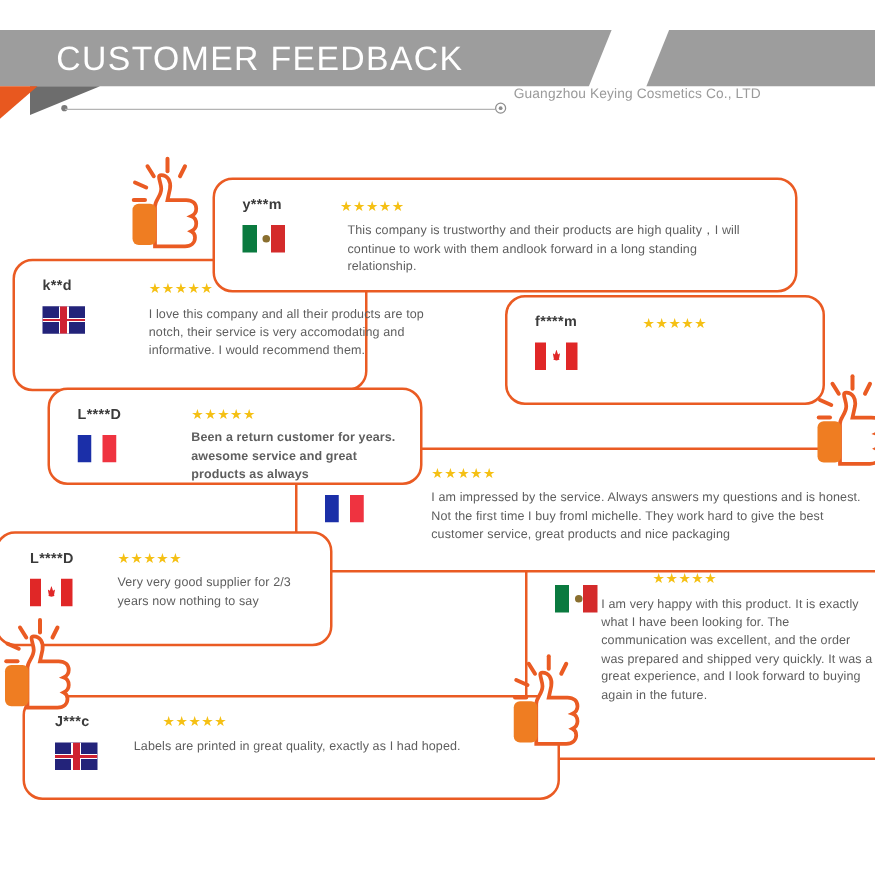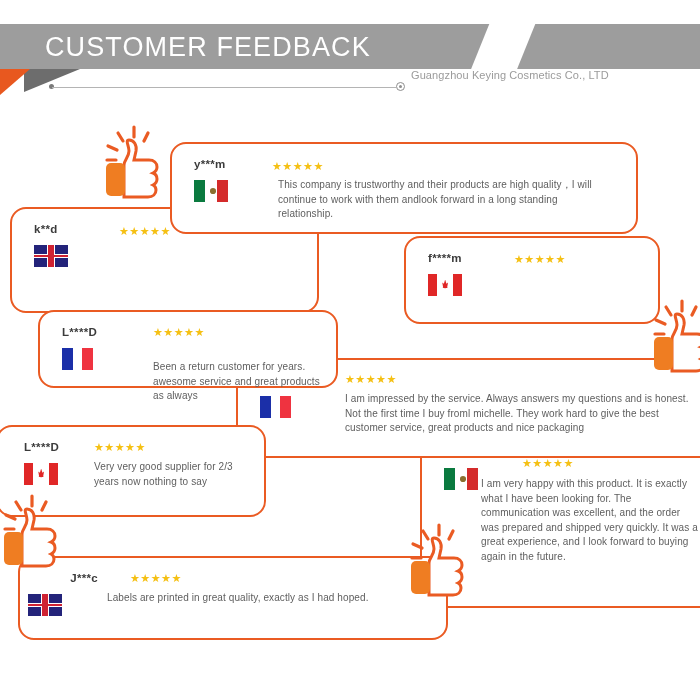--- a/index.html
+++ b/index.html
@@ -230,27 +230,28 @@
       <line x1="18" y1="9" x2="23" y2="17"></line>
       <line x1="48" y1="9" x2="44" y2="17"></line>
       <line x1="8" y1="22" x2="17" y2="26"></line>
       <line x1="7" y1="36" x2="16" y2="36"></line>
     </g>
     <path d="M29 16 c5 0 8 5 7 11 l-2 9 h15 c5 0 8 3 8 7 c0 3 -2 5 -4 6 c3 1 4 3 4 6 c0 3 -2 5 -4 6 c2 1 3 3 3 5 c0 4 -3 7 -8 7 h-24 v-32 c0 -5 5 -8 5 -14 c0 -5 -4 -11 0 -11 z" fill="#ffffff" stroke="#ea5b23" stroke-width="3"></path>
       <rect x="6" y="39" width="19" height="33" rx="5" fill="#ef7d22"></rect>
   </svg>
 </div>
 
-<div class="card z5" style="left:10px; top:207px; width:309px; height:106px;">
+<div class="card z5" style="left:10px; top:207px; width:284px; height:106px;">
   <div class="card-inner">
     <div class="who">
       <div class="who-name">k**d</div>
       <span class="flag flag-uk"></span>
     </div>
     <div class="stars" style="left:107px; top:16px;">★★★★★</div>
+    <div class="body-text" style="left:107px; top:36px; width:230px;">I love this company and all their products are top notch, their service is very accomodating and informative. I would recommend them.</div>
   </div>
 </div>
 
 <div class="card z4" style="left:404px; top:236px; width:256px; height:88px;">
   <div class="card-inner">
     <div class="who">
       <div class="who-name">f****m</div>
       <span class="flag flag-ca"></span>
     </div>
     <div class="stars" style="left:108px; top:15px;">★★★★★</div>
@@ -273,21 +274,21 @@
 <div class="card z6" style="left:38px; top:310px; width:300px; height:78px;">
   <div class="card-inner">
     <div class="who">
       <div class="who-name">L****D</div>
       <span class="flag flag-fr">
         <span class="fr-b"></span>
           <span class="fr-r"></span>
       </span>
     </div>
     <div class="stars" style="left:113px; top:14px;">★★★★★</div>
-    <div class="body-text" style="left:113px; top:48px; width:178px;">Been a return customer for years. awesome service and great products as always</div>
+    <div class="body-text" style="left:113px; top:32px; width:178px;font-weight:bold;">Been a return customer for years. awesome service and great products as always</div>
   </div>
 </div>
 
 <div class="card z3" style="left:236px; top:358px; width:490px; height:100px;">
   <div class="card-inner">
     <div class="who">
       <div class="who-name">L****D</div>
       <span class="flag flag-fr">
         <span class="fr-b"></span>
           <span class="fr-r"></span>
@@ -328,21 +329,21 @@
       <line x1="8" y1="22" x2="17" y2="26"></line>
       <line x1="7" y1="36" x2="16" y2="36"></line>
     </g>
     <path d="M29 16 c5 0 8 5 7 11 l-2 9 h15 c5 0 8 3 8 7 c0 3 -2 5 -4 6 c3 1 4 3 4 6 c0 3 -2 5 -4 6 c2 1 3 3 3 5 c0 4 -3 7 -8 7 h-24 v-32 c0 -5 5 -8 5 -14 c0 -5 -4 -11 0 -11 z" fill="#ffffff" stroke="#ea5b23" stroke-width="3"></path>
     <rect x="6" y="39" width="19" height="33" rx="5" fill="#ef7d22"></rect>
   </svg>
 </div>
 
 <div class="card z4" style="left:18px; top:556px; width:430px; height:84px;">
   <div class="card-inner">
-    <div class="who" style="left:8px;text-align:right;">
+    <div class="who" style="left:24px;">
       <div class="who-name">J***c</div>
       <span class="flag flag-uk"></span>
     </div>
     <div class="stars" style="left:110px; top:14px;">★★★★★</div>
     <div class="body-text" style="left:87px; top:33px; width:290px;">Labels are printed in great quality, exactly as I had hoped.</div>
   </div>
 </div>
 <div class="thumb z10" style="left:405px; top:522px;">
   <svg viewBox="0 0 74 78">
     <g stroke="#ea5b23" stroke-width="3.2" stroke-linecap="round" fill="none">

